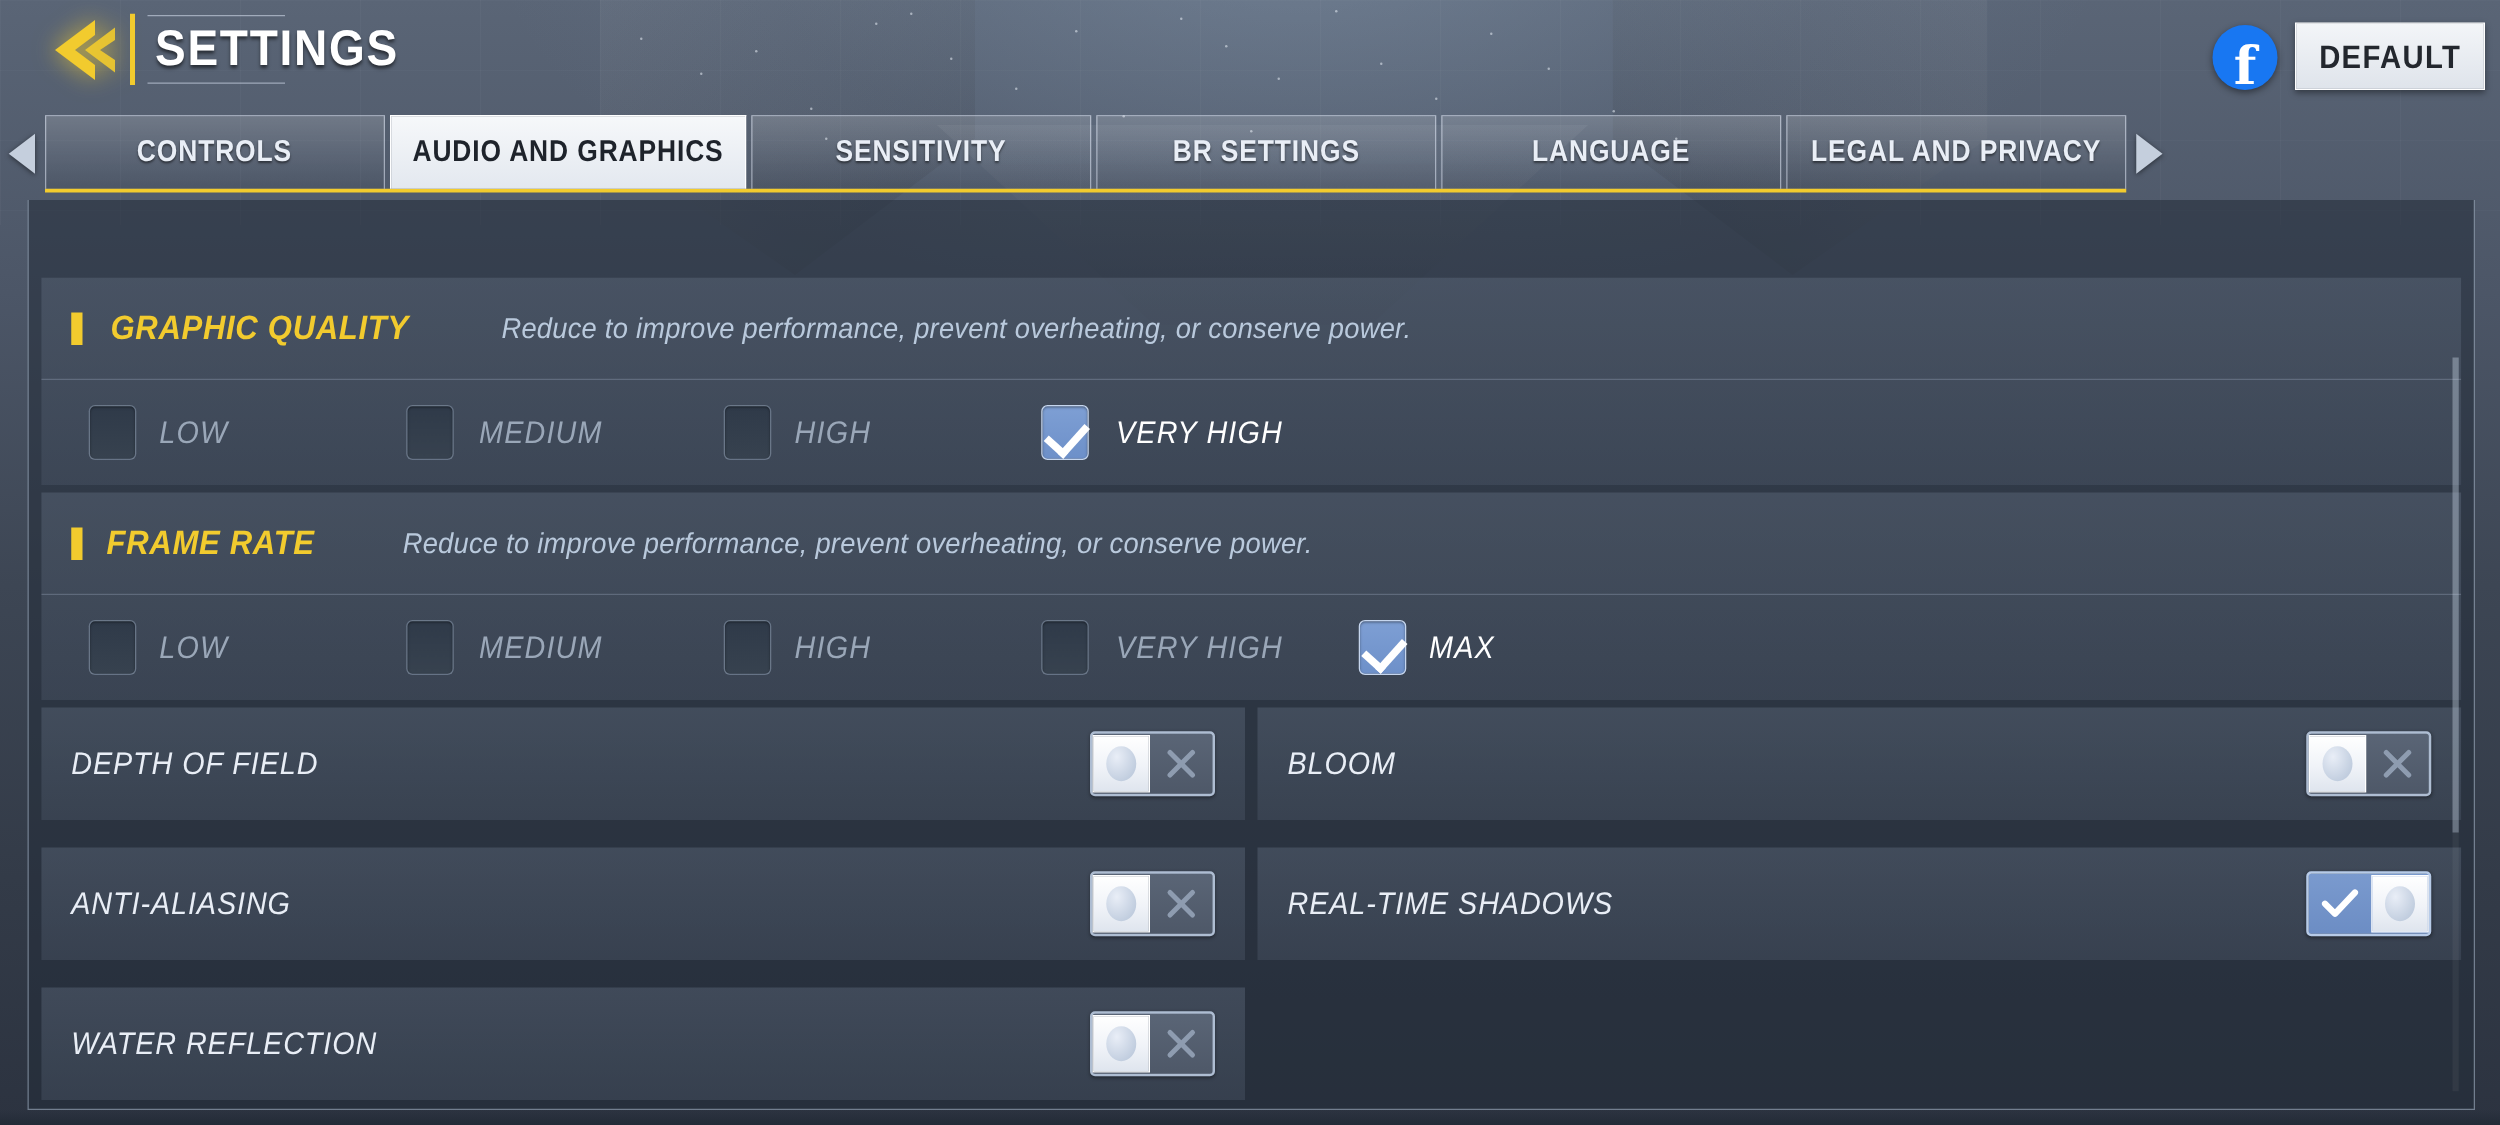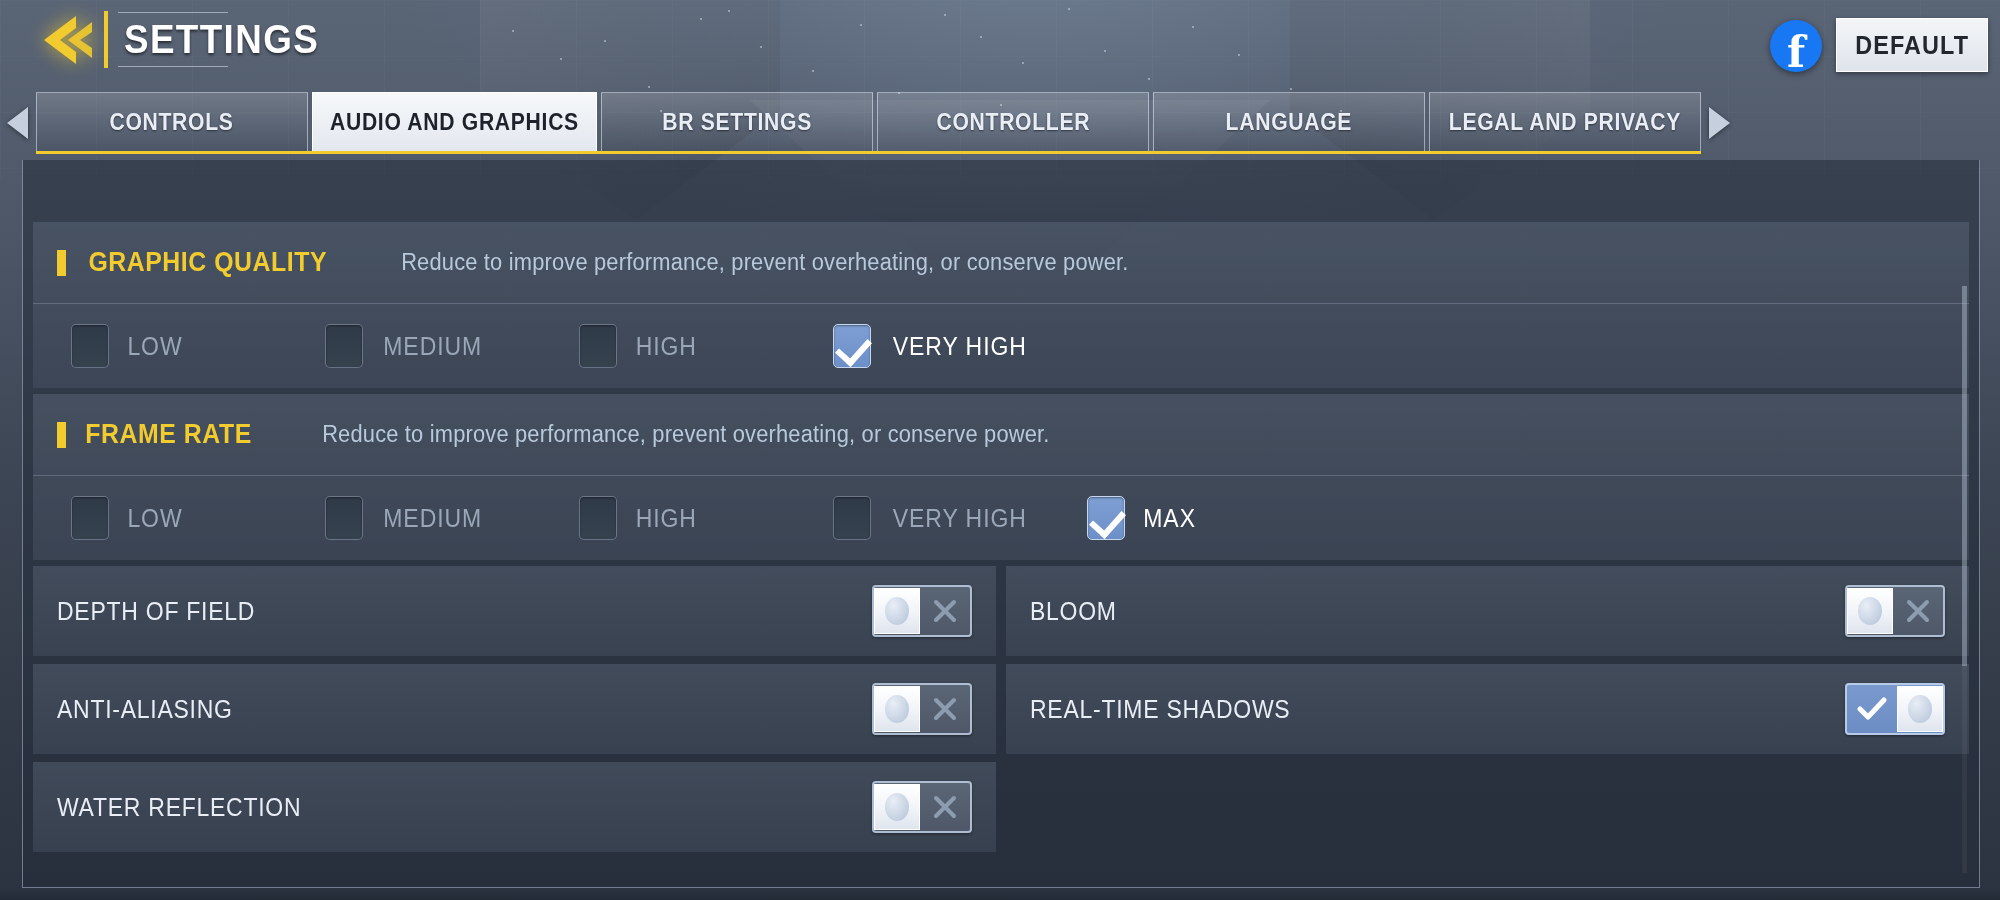--- a/index.html
+++ b/index.html
@@ -168,20 +168,21 @@
     background: linear-gradient(180deg, #f2f5f8 0%, #d4dae3 100%);
     border: 1px solid #eef2f7;
   }
   .subtab.active span { color: #262b33; }
   .subtab.inactive span { color: #aeb9c9; text-shadow: 0 1px 2px rgba(0,0,0,.45); }
   .subtab-sep { width: 1px; background: rgba(205,218,235,0.75); margin: 10px 0; }
 
   .content {
     position: absolute; left: 10px; top: 62px; right: 10px; bottom: 6px;
     overflow: hidden;
+    font-style: italic;
   }
 
   
   .group {
     background: linear-gradient(180deg, rgba(92,104,122,0.48) 0%, rgba(74,85,102,0.45) 100%);
     margin-bottom: 6px;
   }
   .group-head {
     height: 82px; display: flex; align-items: center; padding-left: 24px;
     border-bottom: 1px solid rgba(175,190,212,0.28);
@@ -220,21 +221,21 @@
   }
   .opt-label {
     margin-left: 16px;
     font-family: "Liberation Sans Narrow", "Liberation Sans", sans-serif;
     font-size: 25px; letter-spacing: 1px; transform: scaleX(0.92);
     color: #9aa7b8; white-space: nowrap;
   }
   .opt.checked .opt-label { color: #ffffff; }
 
   
-  .toggle-grid { display: flex; flex-wrap: wrap; gap: 8px 10px; }
+  .toggle-grid { display: flex; flex-wrap: wrap; gap: 22px 10px; }
   .trow {
     width: calc(50% - 5px); height: 90px;
     background: linear-gradient(180deg, rgba(92,104,122,0.46) 0%, rgba(74,85,102,0.44) 100%);
     display: flex; align-items: center; justify-content: space-between;
     padding: 0 24px;
   }
   .trow-label {
     font-family: "Liberation Sans Narrow", "Liberation Sans", sans-serif;
     font-size: 25px; color: #e9eef6; letter-spacing: 0.8px;
     transform: scaleX(0.92); transform-origin: left center; white-space: nowrap;
@@ -353,24 +354,24 @@
       </svg>
     </div>
     <div class="tabs-strip" id="tabs-strip">
         <div class="tab">
           <span>CONTROLS</span>
         </div>
         <div class="tab active">
           <span>AUDIO AND GRAPHICS</span>
         </div>
         <div class="tab">
+          <span>SENSITIVITY</span>
+        </div>
+        <div class="tab">
           <span>BR SETTINGS</span>
-        </div>
-        <div class="tab">
-          <span>CONTROLLER</span>
         </div>
         <div class="tab">
           <span>LANGUAGE</span>
         </div>
         <div class="tab">
           <span>LEGAL AND PRIVACY</span>
         </div>
       </div>
     <div class="tab-nav">
       <svg width="24" height="34" viewBox="0 0 24 34">

